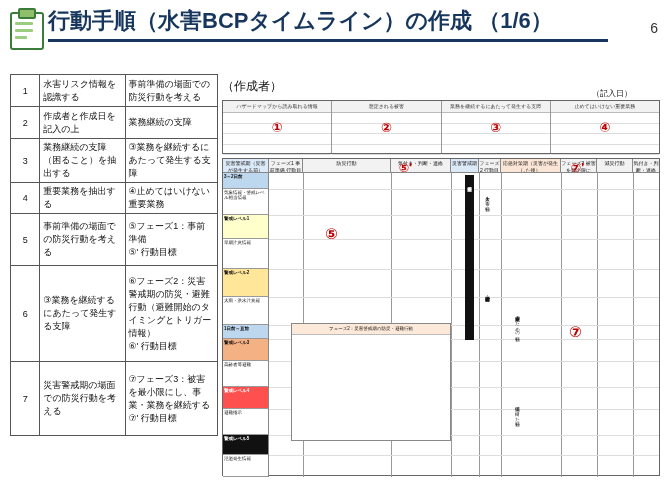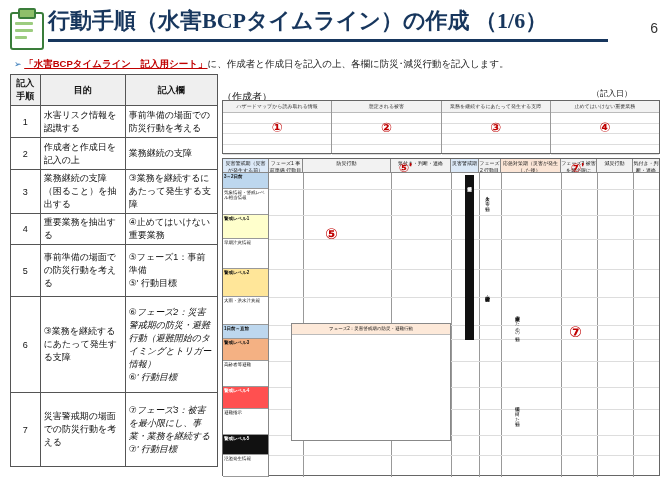--- a/index.html
+++ b/index.html
@@ -18,41 +18,41 @@
   .cb-body{position:absolute;left:2px;top:4px;width:30px;height:34px;border:2px solid #3a7d3a;border-radius:3px;background:#ffffff;}
   .cb-clip{position:absolute;left:10px;top:0px;width:14px;height:7px;background:#8fbf6a;border:2px solid #3a7d3a;border-radius:2px;}
   .cb-line{position:absolute;left:7px;width:18px;height:3px;background:#9ccc7f;border-radius:1px;}
   .cb-l1{top:14px;}.cb-l2{top:21px;}.cb-l3{top:28px;width:12px;}
   .title{
     position:absolute;left:48px;top:0px;width:560px;
     font-size:22px;font-weight:bold;color:#17365d;
     letter-spacing:0px;
     border-bottom:3px solid #17365d;
     padding-bottom:3px;
-    font-family:Liberation Serif, serif;
+    font-family:Liberation Sans, sans-serif;
   }
   .pagenum{position:absolute;right:12px;top:14px;font-size:14px;color:#333;}
 
   
   .note{position:absolute;left:14px;top:58px;font-size:9.5px;color:#222;}
   .note .tri{color:#2e75b6;font-size:9px;}
   .note .red{color:#c00000;font-weight:bold;text-decoration:underline;}
 
   
   .ltable{position:absolute;left:10px;top:74px;width:208px;border-collapse:collapse;font-size:9px;}
   .ltable td,.ltable th{border:1px solid #555;vertical-align:middle;padding:2px 3px;}
   .ltable th{background:#efefef;text-align:center;font-weight:bold;font-size:9px;height:22px;}
   .ltable td.num{width:24px;text-align:center;}
   .ltable td.mid{width:84px;}
   .ltable td.right{width:92px;}
 
   
   .sheet{position:absolute;left:222px;top:74px;width:438px;height:418px;}
   .sheet-title{position:absolute;left:120px;top:0px;font-size:9.5px;font-weight:bold;}
-  .sheet-author{position:absolute;left:0px;top:16px;font-size:10px;}
+  .sheet-author{position:absolute;left:0px;top:4px;font-size:12px;}
   .sheet-date{position:absolute;left:370px;top:14px;font-size:8px;}
 
   
   .topgrid{position:absolute;left:0px;top:26px;width:438px;height:54px;border:1px solid #666;box-sizing:border-box;display:flex;}
   .topcell{flex:1;border-right:1px solid #999;box-sizing:border-box;position:relative;}
   .topcell:last-child{border-right:none;}
   .topcell .hd{height:11px;background:#f2f2f2;border-bottom:1px solid #bbb;font-size:5px;text-align:center;line-height:11px;overflow:hidden;color:#333;}
   .topcell .rows{position:relative;height:42px;}
   .topcell .rows div{height:10.5px;border-bottom:1px solid #ddd;box-sizing:border-box;}
   .circ{
@@ -95,35 +95,23 @@
       <div class="cb-body"></div>
       <div class="cb-clip"></div>
       <div class="cb-line cb-l1"></div>
       <div class="cb-line cb-l2"></div>
       <div class="cb-line cb-l3"></div>
     </div>
     <div class="title">行動手順（水害BCPタイムライン）の作成 （1/6）</div>
     <div class="pagenum">6</div>
   </div>
 
-  <div class="note">
-    <span class="tri">➢</span>
-    <span class="red">「水害BCPタイムライン　記入用シート」</span><span>に、作成者と作成日を記入の上、各欄に防災･減災行動を記入します。</span>
-  </div>
 
   <table class="ltable">
     <tbody>
-        <tr>
-      <th>
-        <div>記入</div>
-        <div>手順</div>
-      </th>
-      <th>目的</th>
-      <th>記入欄</th>
-    </tr>
     <tr style="height:32px;">
       <td class="num">1</td>
       <td class="mid">水害リスク情報を認識する</td>
       <td class="right">事前準備の場面での防災行動を考える</td>
     </tr>
     <tr style="height:32px;">
       <td class="num">2</td>
       <td class="mid">作成者と作成日を記入の上</td>
       <td class="right">業務継続の支障</td>
     </tr>
@@ -139,27 +127,27 @@
     </tr>
     <tr style="height:52px;">
       <td class="num">5</td>
       <td class="mid">事前準備の場面での防災行動を考える</td>
       <td class="right" style="white-space:pre-line;">⑤フェーズ1：事前準備
 ⑤' 行動目標</td>
     </tr>
     <tr style="height:96px;">
       <td class="num">6</td>
       <td class="mid">③業務を継続するにあたって発生する支障</td>
-      <td class="right" style="white-space:pre-line;font-style:italic;">⑥フェーズ2：災害警戒期の防災・避難行動（避難開始のタイミングとトリガー情報）
+      <td class="right" style="white-space:pre-line;">⑥フェーズ2：災害警戒期の防災・避難行動（避難開始のタイミングとトリガー情報）
 ⑥' 行動目標</td>
     </tr>
     <tr style="height:74px;">
       <td class="num">7</td>
       <td class="mid">災害警戒期の場面での防災行動を考える</td>
-      <td class="right" style="white-space:pre-line;font-style:italic;">⑦フェーズ3：被害を最小限にし、事業・業務を継続する
+      <td class="right" style="white-space:pre-line;">⑦フェーズ3：被害を最小限にし、事業・業務を継続する
 ⑦' 行動目標</td>
     </tr>
   </tbody>
     </table>
 
   <div class="sheet">
     <div class="sheet-author">（作成者）</div>
     <div class="sheet-date">（記入日）</div>
 
     <div class="topgrid">

